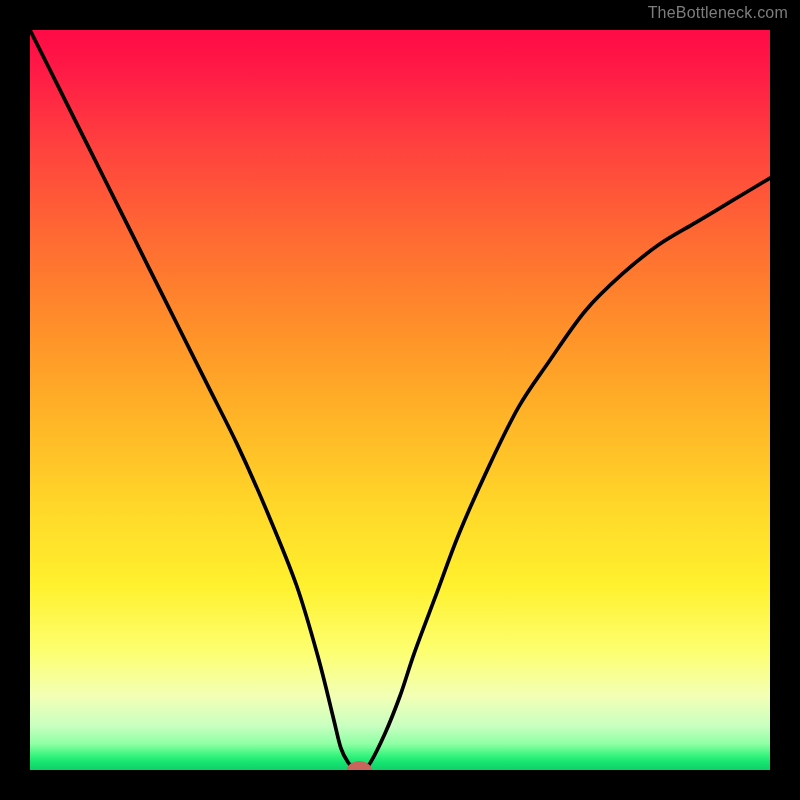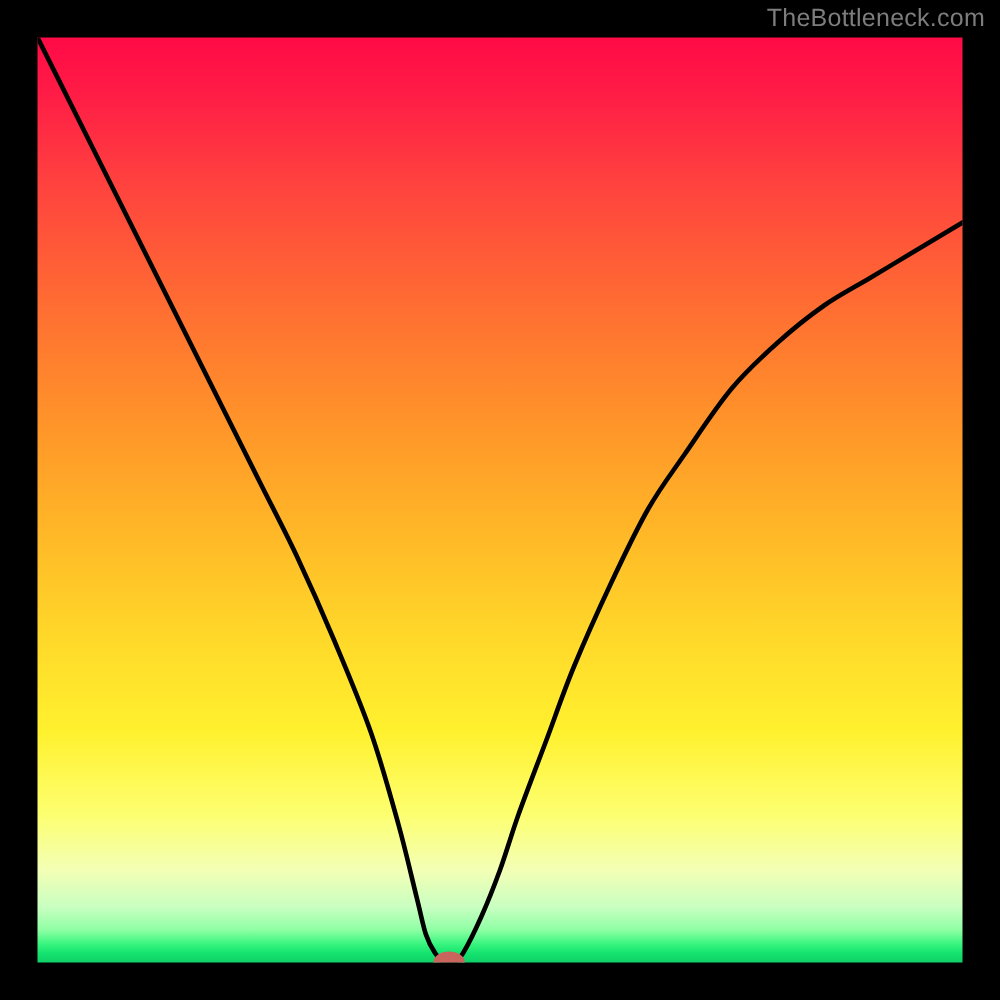--- a/index.html
+++ b/index.html
@@ -46,21 +46,21 @@
     position: absolute;
     inset: 0;
     width: 100%;
     height: 100%;
   }
   .watermark {
     position: absolute;
     top: 4px;
     right: 12px;
     color: #7d7d7d;
-    font-size: 20px;
+    font-size: 16px;
     font-weight: 500;
     letter-spacing: 0.2px;
     user-select: none;
   }
 </style>
 </head>
 <body>
 
 <div class="frame">
   <div class="watermark">TheBottleneck.com</div>

